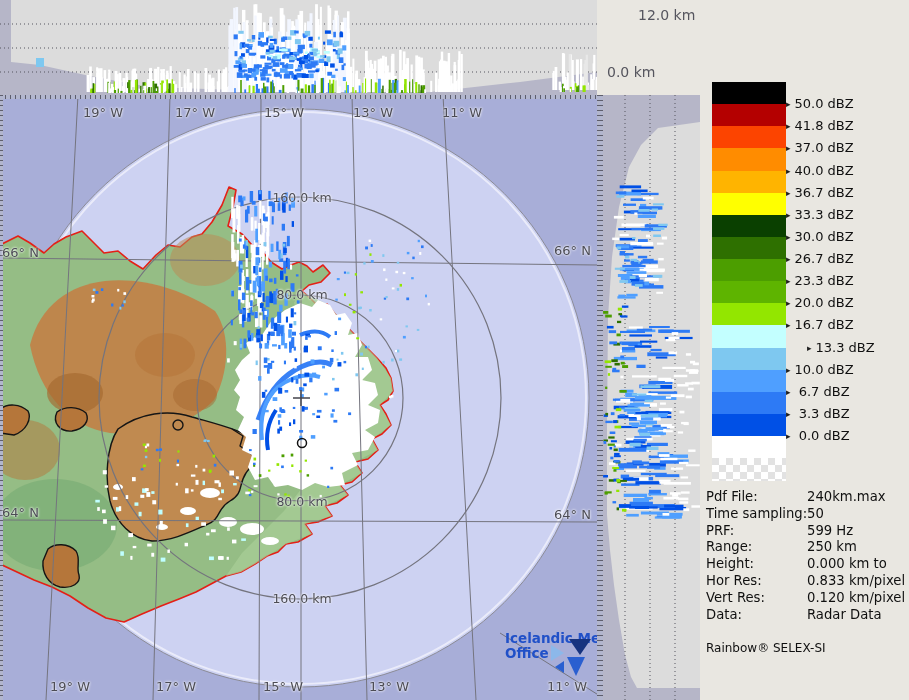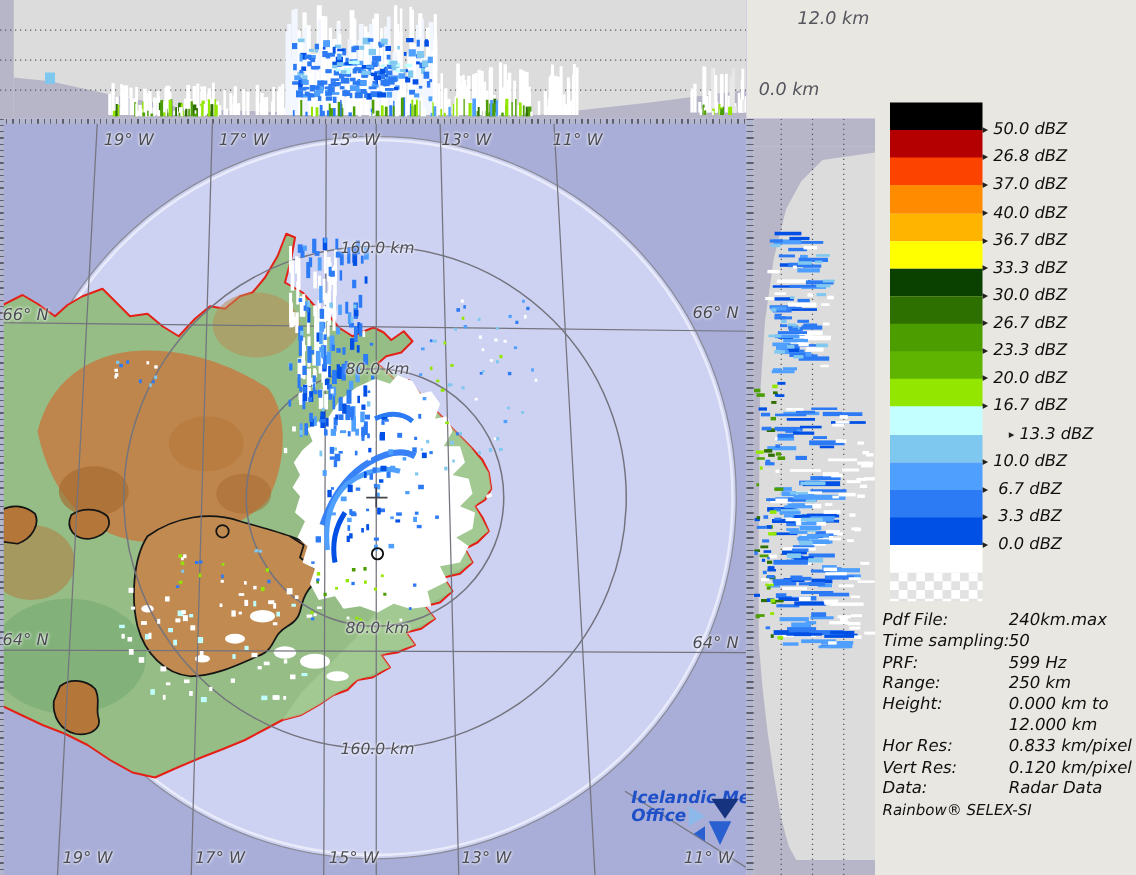--- a/index.html
+++ b/index.html
@@ -1,17 +1,17 @@
 <!DOCTYPE html>
 <html><head>
 <meta charset="utf-8">
 <style>
   html,body{margin:0;padding:0;}
   body{width:909px;height:700px;background:#e9e7e1;font-family:"DejaVu Sans","Liberation Sans",sans-serif;-webkit-font-smoothing:antialiased;}
-  #app{position:relative;width:909px;height:700px;overflow:hidden;background:#8b5cf6;font-style:italic;}
+  #app{position:relative;width:909px;height:700px;overflow:hidden;background:#c2410c;}
   .abs{position:absolute;}
 
   
   #top-profile{left:0;top:0;width:597px;height:95px;background:#dcdcdc;overflow:hidden;}
   #corner{left:597px;top:0;width:103px;height:95px;background:#e9e7e1;}
   #map{left:0;top:95px;width:597px;height:605px;overflow:hidden;background:#a8aed8;}
   #right-profile{left:597px;top:95px;width:103px;height:605px;background:#dcdcdc;overflow:hidden;}
   #sidebar{left:700px;top:0;width:209px;height:700px;background:#e9e7e1;}
 
   
@@ -1779,21 +1779,21 @@
         <rect x="32" y="411" width="14" height="3" fill="#0050e6"></rect>
       </g>
     </svg>
   </div>
 
   <div id="sidebar" class="abs">
     <div id="legend">
         <div class="sw" style="top: 82px; height: 22.73px; background: rgb(0, 0, 0);"></div>
         <div class="lg-row" style="top: 96.13px;"><span class="lg-mark">▸</span><span>50.0 dBZ</span></div>
         <div class="sw" style="top: 104.13px; height: 22.73px; background: rgb(180, 0, 0);"></div>
-        <div class="lg-row" style="top: 118.26px;"><span class="lg-mark">▸</span><span>26.8 dBZ</span></div>
+        <div class="lg-row" style="top: 118.26px;"><span class="lg-mark">▸</span><span>41.8 dBZ</span></div>
         <div class="sw" style="top: 126.26px; height: 22.73px; background: rgb(252, 68, 0);"></div>
         <div class="lg-row" style="top: 140.39px;"><span class="lg-mark">▸</span><span>37.0 dBZ</span></div>
         <div class="sw" style="top: 148.39px; height: 22.73px; background: rgb(255, 140, 0);"></div>
         <div class="lg-row" style="top: 162.52px;"><span class="lg-mark">▸</span><span>40.0 dBZ</span></div>
         <div class="sw" style="top: 170.52px; height: 22.73px; background: rgb(255, 180, 0);"></div>
         <div class="lg-row" style="top: 184.65px;"><span class="lg-mark">▸</span><span>36.7 dBZ</span></div>
         <div class="sw" style="top: 192.65px; height: 22.73px; background: rgb(255, 255, 0);"></div>
         <div class="lg-row" style="top: 206.78px;"><span class="lg-mark">▸</span><span>33.3 dBZ</span></div>
         <div class="sw" style="top: 214.78px; height: 22.73px; background: rgb(10, 64, 0);"></div>
         <div class="lg-row" style="top: 228.91px;"><span class="lg-mark">▸</span><span>30.0 dBZ</span></div>
@@ -1817,21 +1817,20 @@
         <div class="lg-row" style="top: 428.08px;"><span class="lg-mark">▸</span><span> 0.0 dBZ</span></div>
         <div class="sw" style="top: 436.08px; height: 22.73px; background: rgb(255, 255, 255);"></div>
         <div class="sw sw-checker" style="top: 458.21px; height: 22.73px;"></div>
       </div>
     <div id="info">
         <div class="inf-row"><span class="inf-lbl">Pdf File:</span><span>240km.max</span></div>
         <div class="inf-row"><span class="inf-lbl">Time sampling:</span><span>50</span></div>
         <div class="inf-row"><span class="inf-lbl">PRF:</span><span>599 Hz</span></div>
         <div class="inf-row"><span class="inf-lbl">Range:</span><span>250 km</span></div>
         <div class="inf-row"><span class="inf-lbl">Height:</span><span>0.000 km to</span></div>
-        <div class="inf-row"><span class="inf-lbl"></span><span>12.000 km</span></div>
         <div class="inf-row"><span class="inf-lbl">Hor Res:</span><span>0.833 km/pixel</span></div>
         <div class="inf-row"><span class="inf-lbl">Vert Res:</span><span>0.120 km/pixel</span></div>
         <div class="inf-row"><span class="inf-lbl">Data:</span><span>Radar Data</span></div>
       </div>
     <div id="sb-footer">Rainbow® SELEX-SI</div>
   </div>
 
 </div>
 
 </body></html>

